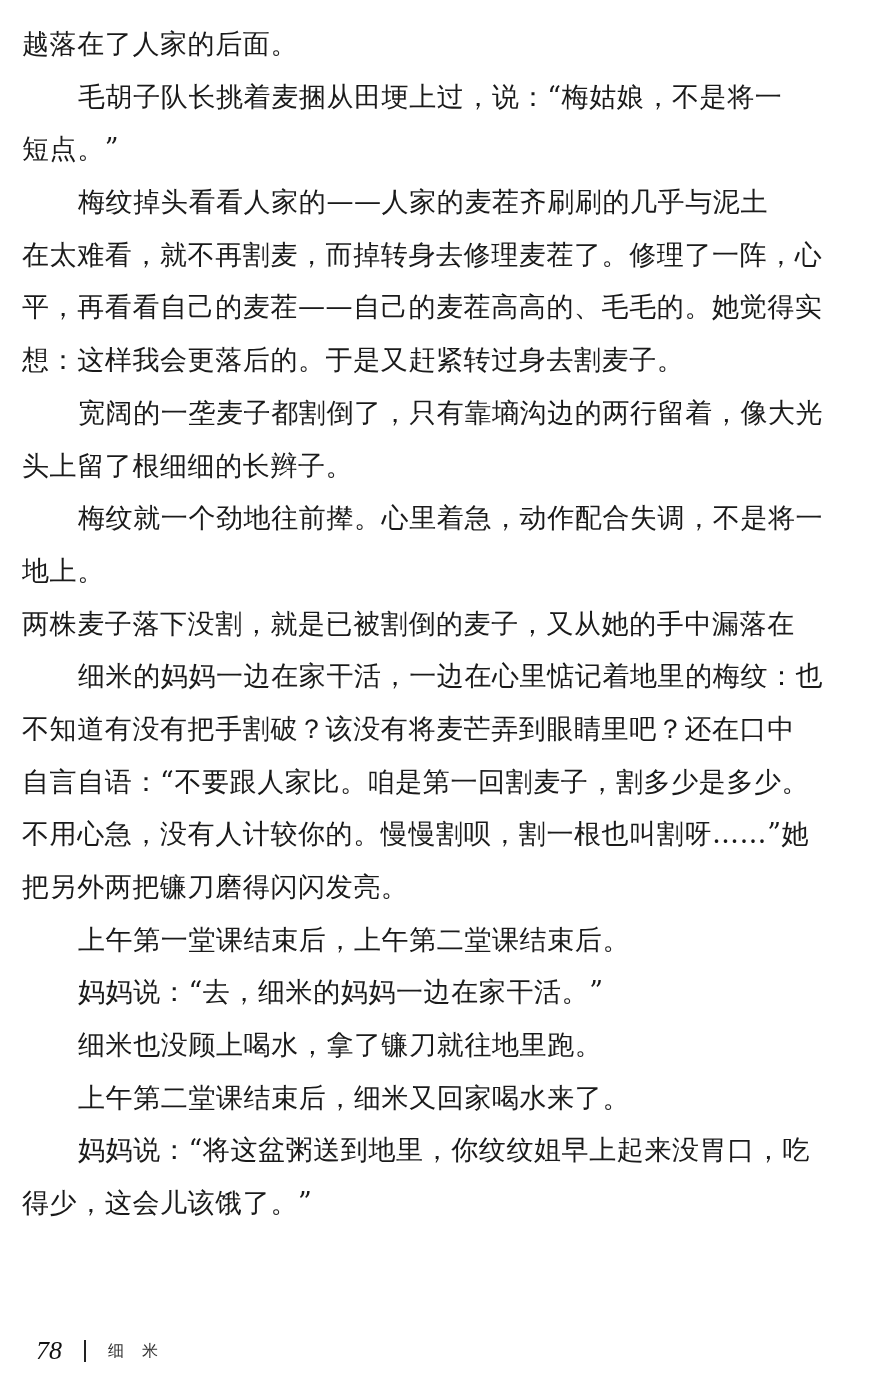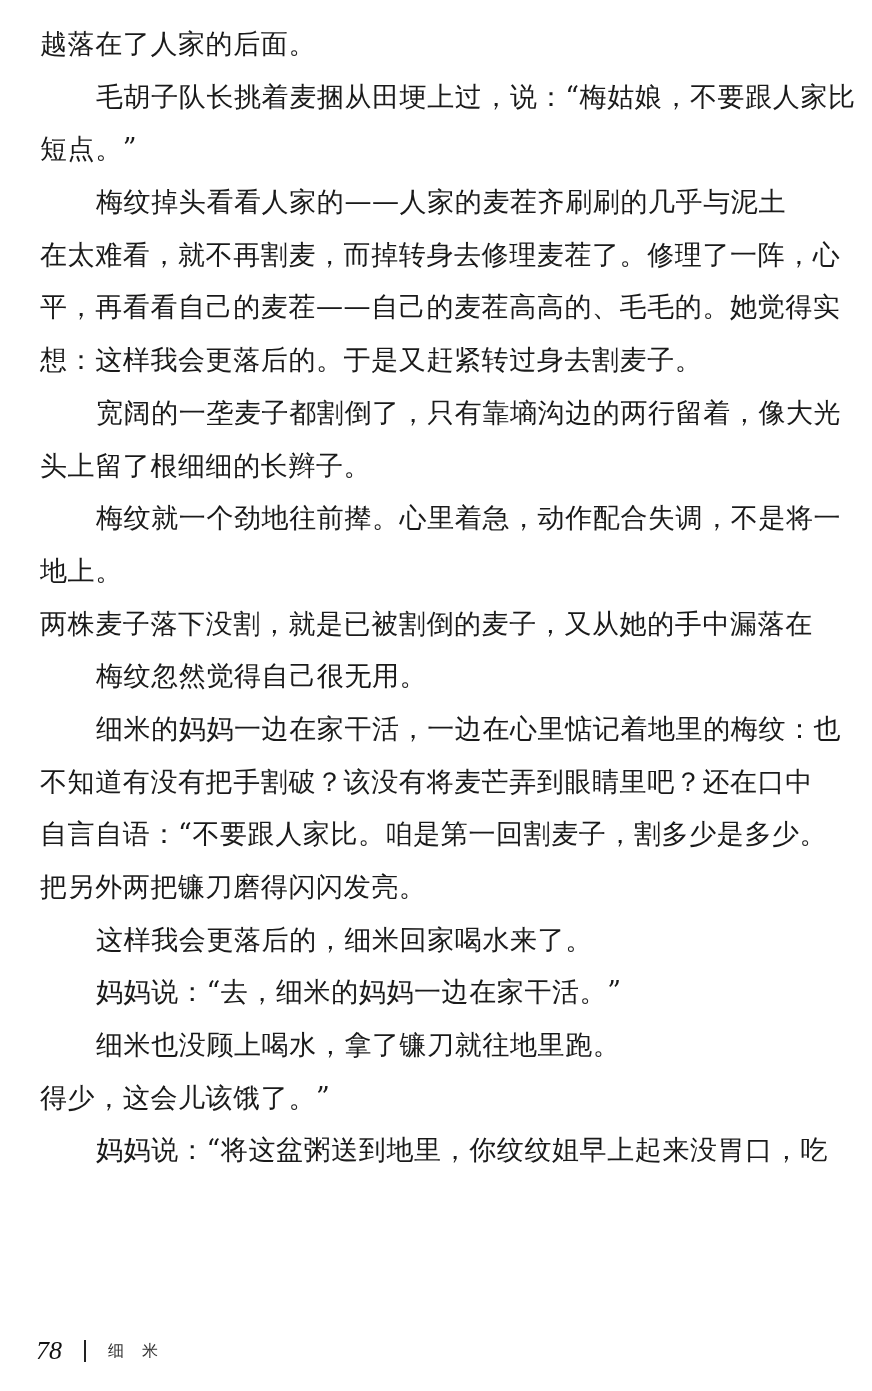--- a/index.html
+++ b/index.html
@@ -1,56 +1,57 @@
 <!DOCTYPE html>
 <html><head>
 <meta charset="utf-8">
 <style>
   html, body { margin: 0; padding: 0; background: #ffffff; }
   body {
     width: 872px; height: 1391px; position: relative; overflow: hidden;
     font-family: "DejaVu Serif", "Liberation Serif", serif;
     color: #1a1a1a;
   }
-  .page-body { position: absolute; left: 40px; top: 18px; width: 816px; }
+  .page-body { position: absolute; left: 22px; top: 18px; width: 816px; }
   .line {
     height: 52.7px; line-height: 52.7px; font-size: 27px;
     white-space: nowrap; letter-spacing: 0.6px;
   }
   .line.indent { padding-left: 56px; }
   .footer { position: absolute; left: 36px; top: 1334px; height: 34px; display: flex; align-items: center; }
   .page-num { font-family: "Liberation Serif", serif; font-style: italic; font-size: 26px; color: #111; }
   .sep { width: 2px; height: 22px; background: #222; margin-left: 22px; margin-right: 22px; }
   .book-title { font-family: "DejaVu Sans", sans-serif; font-size: 16px; color: #333; letter-spacing: 18px; }
 </style>
 </head>
 <body>
 
 <div class="page-body">
   <div class="line">越落在了人家的后面。</div>
-  <div class="line indent">毛胡子队长挑着麦捆从田埂上过，说：“梅姑娘，不要跟人家比</div>
+  <div class="line indent">毛胡子队长挑着麦捆从田埂上过，说：“梅姑娘，不是将一</div>
   <div class="line">短点。”</div>
   <div class="line indent">梅纹掉头看看人家的——人家的麦茬齐刷刷的几乎与泥土</div>
   <div class="line">在太难看，就不再割麦，而掉转身去修理麦茬了。修理了一阵，心</div>
   <div class="line">平，再看看自己的麦茬——自己的麦茬高高的、毛毛的。她觉得实</div>
   <div class="line">想：这样我会更落后的。于是又赶紧转过身去割麦子。</div>
   <div class="line indent">宽阔的一垄麦子都割倒了，只有靠墒沟边的两行留着，像大光</div>
   <div class="line">头上留了根细细的长辫子。</div>
   <div class="line indent">梅纹就一个劲地往前撵。心里着急，动作配合失调，不是将一</div>
   <div class="line">地上。</div>
   <div class="line">两株麦子落下没割，就是已被割倒的麦子，又从她的手中漏落在</div>
-  <div class="line indent">梅纹忽然觉得自己很无用。</div>
   <div class="line indent">细米的妈妈一边在家干活，一边在心里惦记着地里的梅纹：也</div>
   <div class="line">不知道有没有把手割破？该没有将麦芒弄到眼睛里吧？还在口中</div>
   <div class="line">自言自语：“不要跟人家比。咱是第一回割麦子，割多少是多少。</div>
+  <div class="line">不用心急，没有人计较你的。慢慢割呗，割一根也叫割呀……”她</div>
   <div class="line">把另外两把镰刀磨得闪闪发亮。</div>
-  <div class="line indent">这样我会更落后的，细米回家喝水来了。</div>
+  <div class="line indent">上午第一堂课结束后，上午第二堂课结束后。</div>
   <div class="line indent">妈妈说：“去，细米的妈妈一边在家干活。”</div>
   <div class="line indent">细米也没顾上喝水，拿了镰刀就往地里跑。</div>
+  <div class="line indent">上午第二堂课结束后，细米又回家喝水来了。</div>
+  <div class="line indent">妈妈说：“将这盆粥送到地里，你纹纹姐早上起来没胃口，吃</div>
   <div class="line">得少，这会儿该饿了。”</div>
-  <div class="line indent">妈妈说：“将这盆粥送到地里，你纹纹姐早上起来没胃口，吃</div>
 </div>
 
 <div class="footer">
   <span class="page-num">78</span>
   <span class="sep"></span>
   <span class="book-title">细米</span>
 </div>
 
 </body></html>

